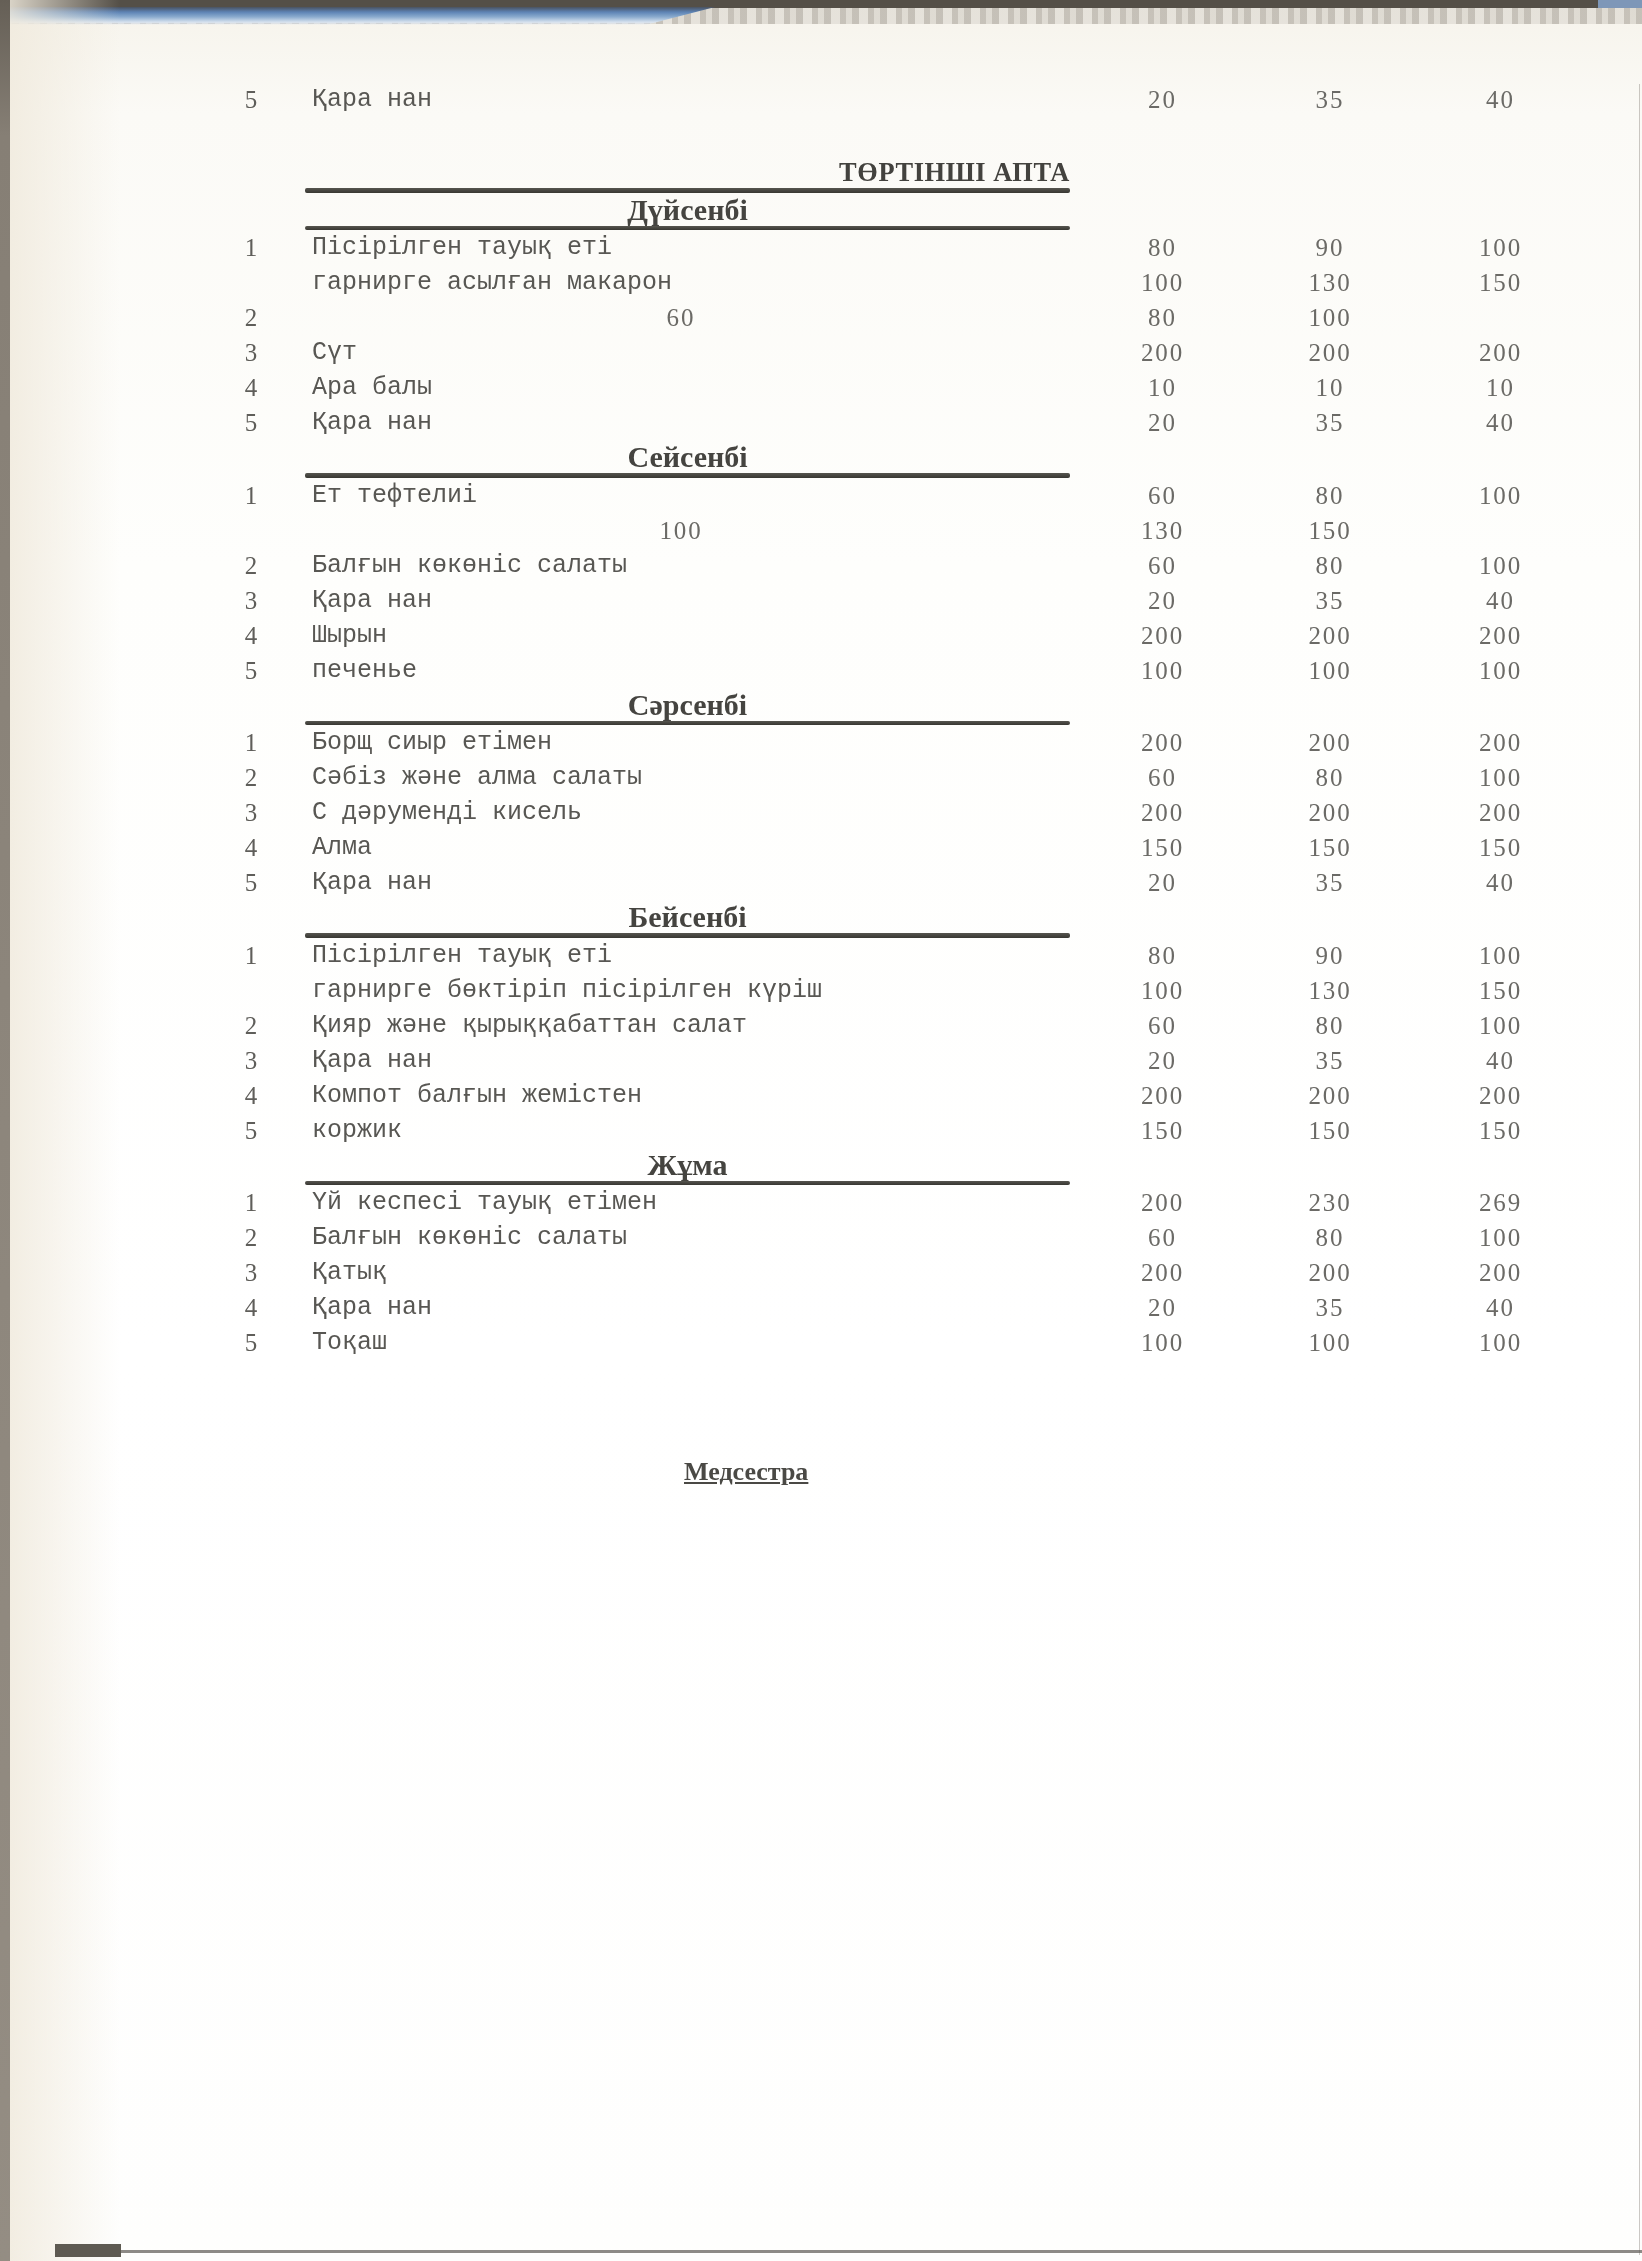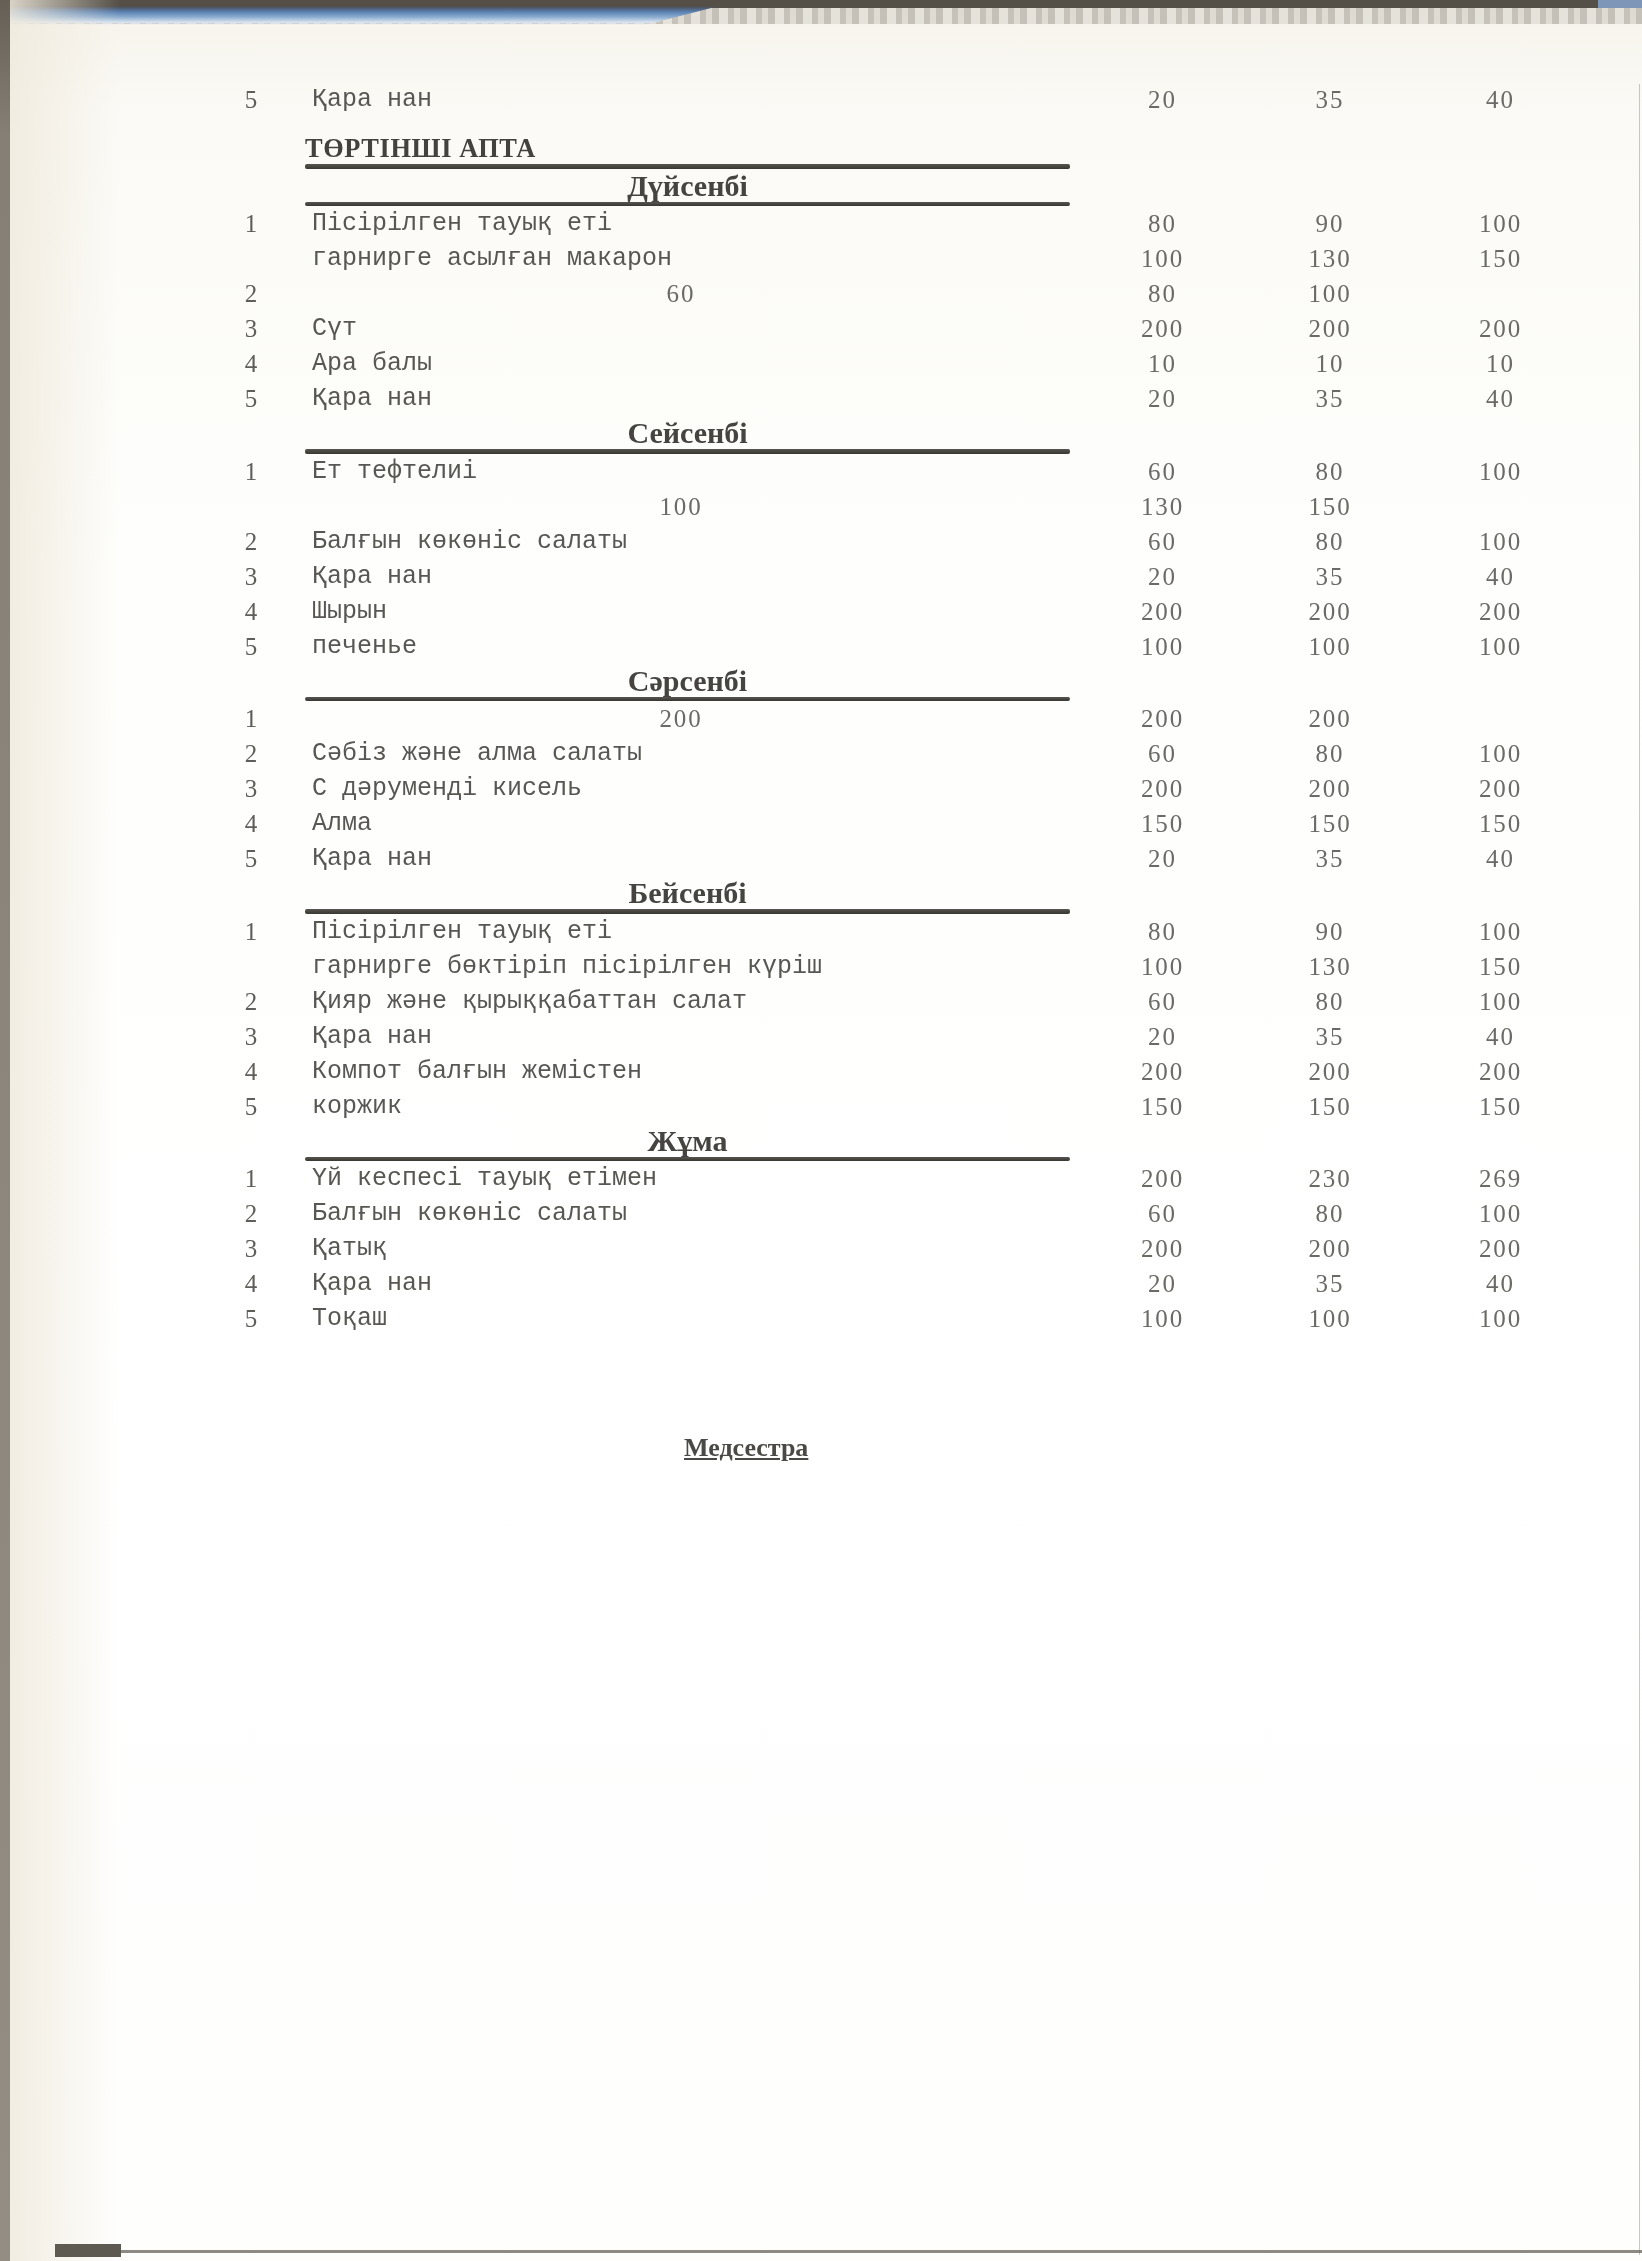--- a/index.html
+++ b/index.html
@@ -65,22 +65,22 @@
     display: grid;
     grid-template-columns: 222px 58px 802px 161px 174px 167px;
     height: 35px; line-height: 35px;
     font-size: 25px;
   }
   .c-num  { text-align: center; color: #5f5e5a; }
   .c-name { padding-left: 32px; white-space: nowrap; color: #585753; font-family: Liberation Mono, monospace; }
   .c-v    { text-align: center; color: #6b6a66; letter-spacing: 1.9px; }
 
   .week-title {
-    margin: 16px 0 0 305px; width: 765px; height: 31px; line-height: 31px;
-    text-align: left; font-weight: bold; font-size: 26.4px;
+    margin: 40px 0 0 305px; width: 765px; height: 31px; line-height: 31px;
+    text-align: right; font-weight: bold; font-size: 26.4px;
     color: #43423e; letter-spacing: 0.6px;
   }
   .rule {
     margin-left: 305px; width: 765px; height: 4.5px;
     background: linear-gradient(180deg, #56554f, #383732);
     border-radius: 1.9px;
   }
   .day-header {
     margin: 0 0 0 305px; width: 765px; height: 33px; line-height: 33px;
     text-align: center; font-weight: bold; font-size: 30px; color: #454440;
@@ -238,20 +238,21 @@
 </div>
   </section>
 
   <section>
     <h3 class="day-header">Сәрсенбі</h3>
     <div class="rule"></div>
     <div class="day-rows">
   <div class="row">
     <span class="c-spacer"></span>
     <span class="c-num">1</span>
+    <span class="c-name">Борщ сиыр етімен</span>
     <span class="c-v">200</span>
     <span class="c-v">200</span>
     <span class="c-v">200</span>
   </div>
 
   <div class="row">
     <span class="c-spacer"></span>
     <span class="c-num">2</span>
     <span class="c-name">Сәбіз және алма салаты</span>
     <span class="c-v">60</span>

